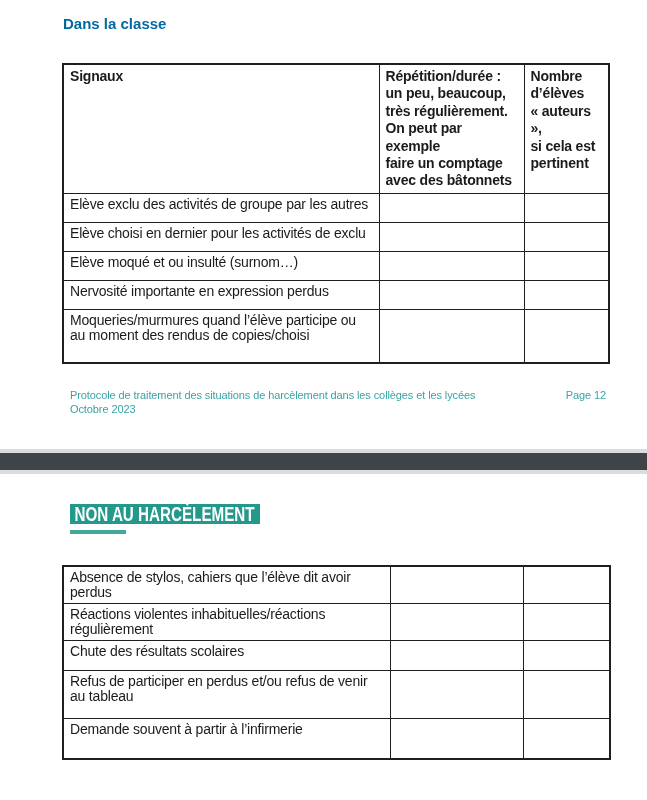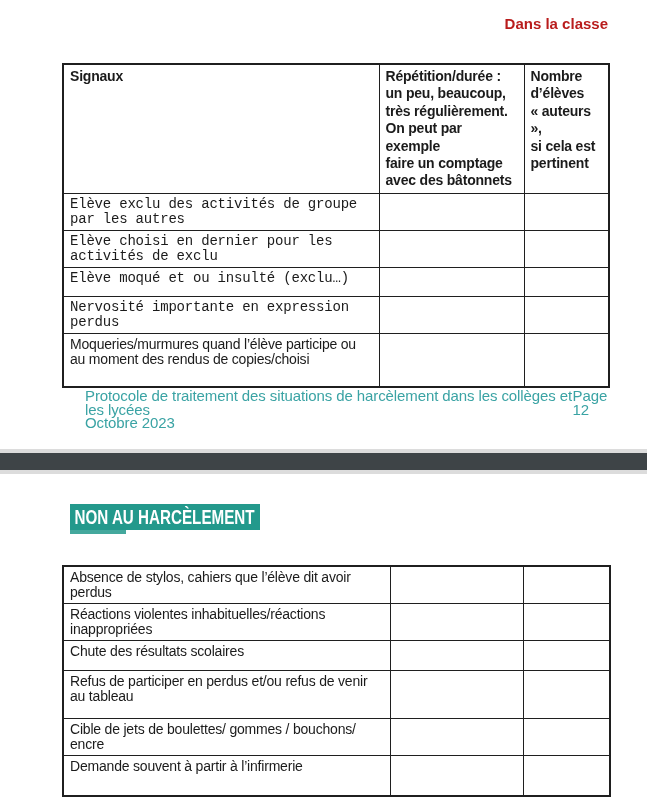--- a/index.html
+++ b/index.html
@@ -8,22 +8,22 @@
     width: 647px; height: 800px;
     position: relative; overflow: hidden;
     background: #ffffff;
     font-family: "Liberation Sans", sans-serif;
     color: #1b1b1b;
   }
 
   
   .doc-title {
     position: absolute; left: 63px; top: 15px; width: 545px;
-    text-align: right; font-size: 15px; font-weight: bold;
-    color: #b91c1c;
+    text-align: left; font-size: 15px; font-weight: bold;
+    color: #0369a1;
   }
 
   table.signals {
     position: absolute; border-collapse: collapse; table-layout: fixed;
     border: 2px solid #1f1f1f; background: #fff;
   }
   table.signals th, table.signals td {
     border: 1px solid #1f1f1f;
     vertical-align: top;
     padding: 3px 6px;
@@ -33,41 +33,40 @@
     text-align: left;
     font-weight: normal;
     overflow: hidden;
   }
   table.signals th { font-weight: bold; line-height: 17.4px; }
   .t1 { left: 62px; top: 63px; width: 546px; }
   .t2 { left: 62px; top: 565px; width: 547px; }
   .pre { white-space: pre-line; }
   .just { text-align: justify; }
 
-  .rh110 { height: 110px; } .rh29 { height: 29px; font-family: Liberation Mono, monospace; } .rh54 { height: 54px; }
+  .rh110 { height: 110px; } .rh29 { height: 29px; } .rh54 { height: 54px; }
   .rh35 { height: 35px; } .rh31 { height: 31px; margin-top: 8px; } .rh30 { height: 30px; }
   .rh48 { height: 48px; } .rh40 { height: 40px; }
   .t2 td { padding-top: 5px; }
 
   .page-footer {
     position: absolute; left: 70px; top: 389px; width: 536px;
     display: flex; justify-content: space-between; align-items: flex-start;
-    color: #3AA3A4; font-size: 15px; line-height: 13.5px;
+    color: #3AA3A4; font-size: 11px; line-height: 13.5px;
     letter-spacing: -0.1px;
-    margin-left: 15px;
   }
 
   
   .sep-edge-top    { position: absolute; left: 0; top: 449px; width: 647px; height: 4px; background: #dcdcdc; }
   .sep-bar         { position: absolute; left: 0; top: 453px; width: 647px; height: 17px; background: #3E4447; }
   .sep-edge-bottom { position: absolute; left: 0; top: 470px; width: 647px; height: 4px; background: #dcdcdc; }
 
   
   .nah-logo {
-    position: absolute; left: 70px; top: 504px; width: 190px; height: 26px;
+    position: absolute; left: 70px; top: 504px; width: 190px; height: 20px;
     background: #23998C; color: #ffffff;
     display: flex; align-items: center; justify-content: center;
   }
   .nah-logo .nah-text {
     font-weight: bold; font-size: 20px; white-space: nowrap;
     transform: scaleX(0.76);
   }
   .nah-fold {
     position: absolute; left: 70px; top: 530px; width: 56px; height: 4px;
     background: #23998C; opacity: 0.85;
@@ -103,21 +102,21 @@
     <td>Elève exclu des activités de groupe par les autres</td>
     <td></td>
     <td></td>
   </tr>
   <tr class="rh29">
     <td>Elève choisi en dernier pour les activités de exclu</td>
     <td></td>
     <td></td>
   </tr>
   <tr class="rh29">
-    <td>Elève moqué et ou insulté (exclu…)</td>
+    <td>Elève moqué et ou insulté (surnom…)</td>
     <td></td>
     <td></td>
   </tr>
   <tr class="rh29">
     <td>Nervosité importante en expression perdus</td>
     <td></td>
     <td></td>
   </tr>
   <tr class="rh54">
     <td class="just">Moqueries/murmures quand l’élève participe ou au moment des rendus de copies/choisi</td>
@@ -150,38 +149,33 @@
       <col style="width:133px">
       <col style="width:87px">
   </colgroup>
   <tbody>
   <tr class="rh31">
     <td>Absence de stylos, cahiers que l’élève dit avoir perdus</td>
     <td></td>
     <td></td>
   </tr>
   <tr class="rh30">
-    <td>Réactions violentes inhabituelles/réactions inappropriées</td>
+    <td>Réactions violentes inhabituelles/réactions régulièrement</td>
     <td></td>
     <td></td>
   </tr>
   <tr class="rh30">
     <td>Chute des résultats scolaires</td>
     <td></td>
     <td></td>
   </tr>
   <tr class="rh48">
     <td class="just">Refus de participer en perdus et/ou refus de venir au tableau</td>
     <td></td>
     <td></td>
   </tr>
-  <tr class="rh30">
-    <td>Cible de jets de boulettes/ gommes / bouchons/ encre</td>
-    <td></td>
-    <td></td>
-  </tr>
   <tr class="rh40">
     <td>Demande souvent à partir à l’infirmerie</td>
     <td></td>
     <td></td>
   </tr>
 </tbody>
   </table>
 
 </body></html>

